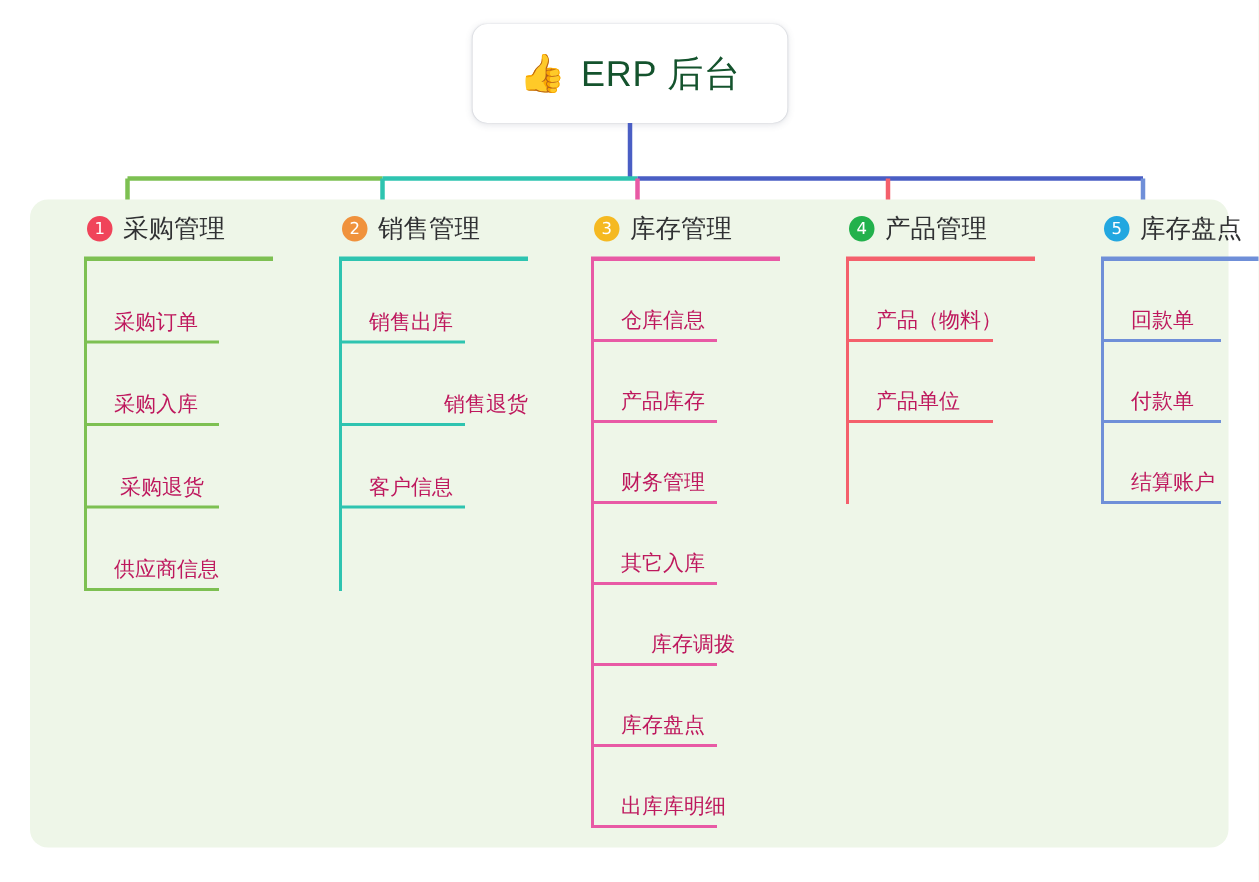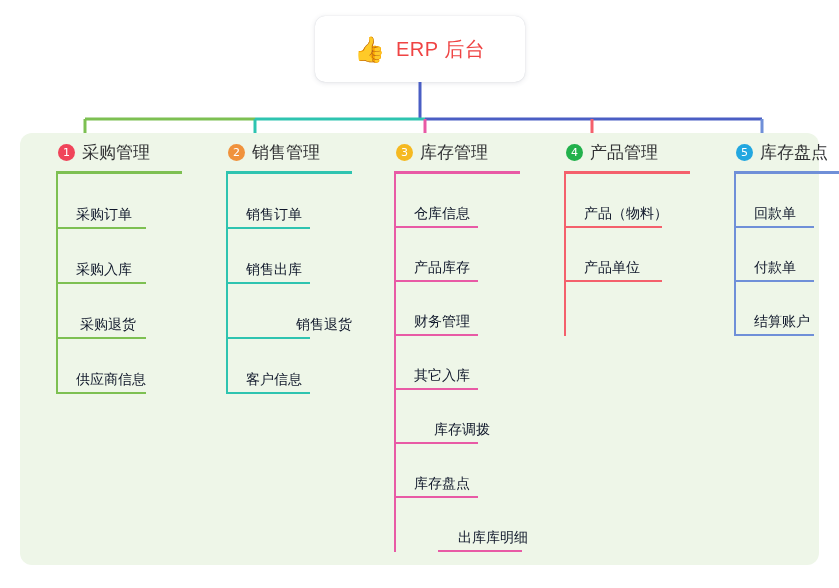--- a/index.html
+++ b/index.html
@@ -39,22 +39,22 @@
     display: flex;
     align-items: center;
     gap: 10px;
   }
   .root-emoji {
     font-size: 25px;
     line-height: 1;
     color: #f0b429;
   }
   .root-label {
-    font-size: 20px;
-    color: #ef4444;
+    font-size: 24px;
+    color: #14532d;
     letter-spacing: 0.5px;
     white-space: nowrap;
   }
 
   
   #connectors {
     position: absolute;
     left: 0;
     top: 0;
     width: 839px;
@@ -129,21 +129,21 @@
   .leaf {
     position: relative;
     box-sizing: border-box;
     display: flex;
     align-items: flex-end;
     padding-left: 20px;
     padding-bottom: 3px;
   }
   .leaf-label {
     font-size: 14px;
-    color: #0f172a;
+    color: #be185d;
     white-space: nowrap;
     padding-bottom: 2px;
   }
   .leaf-rule {
     position: absolute;
     left: 0;
     bottom: 0;
     height: 2px;
   }
 </style>
@@ -202,24 +202,20 @@
       </div>
       <div class="column" style="left: 190px;">
         <div class="col-header">
           <span class="badge" style="background: rgb(240, 146, 60);">2</span>
           <span class="col-title">销售管理</span>
         </div>
         <div class="col-rule" style="background: rgb(46, 196, 176);"></div>
         <div class="col-body">
           <div class="trunk" style="background: rgb(46, 196, 176); height: 220px;"></div>
           <div class="leaf" style="height: 55px;">
-            <span class="leaf-label">销售订单</span>
-            <div class="leaf-rule" style="background: rgb(46, 196, 176); width: 84px;"></div>
-          </div>
-          <div class="leaf" style="height: 55px;">
             <span class="leaf-label">销售出库</span>
             <div class="leaf-rule" style="background: rgb(46, 196, 176); width: 84px;"></div>
           </div>
           <div class="leaf" style="height: 55px; justify-content: flex-end;">
             <span class="leaf-label">销售退货</span>
             <div class="leaf-rule" style="background: rgb(46, 196, 176); width: 84px;"></div>
           </div>
           <div class="leaf" style="height: 55px;">
             <span class="leaf-label">客户信息</span>
             <div class="leaf-rule" style="background: rgb(46, 196, 176); width: 84px;"></div>
@@ -251,21 +247,21 @@
             <div class="leaf-rule" style="background: rgb(232, 90, 165); width: 84px;"></div>
           </div>
           <div class="leaf" style="height: 54px; padding-left: 40px;">
             <span class="leaf-label">库存调拨</span>
             <div class="leaf-rule" style="background: rgb(232, 90, 165); width: 84px;"></div>
           </div>
           <div class="leaf" style="height: 54px;">
             <span class="leaf-label">库存盘点</span>
             <div class="leaf-rule" style="background: rgb(232, 90, 165); width: 84px;"></div>
           </div>
-          <div class="leaf" style="height: 54px; margin-left: 44px;">
+          <div class="leaf" style="height: 54px;">
             <span class="leaf-label">出库库明细</span>
             <div class="leaf-rule" style="background: rgb(232, 90, 165); width: 84px;"></div>
           </div>
         </div>
       </div>
       <div class="column" style="left: 528px;">
         <div class="col-header">
           <span class="badge" style="background: rgb(34, 177, 76);">4</span>
           <span class="col-title">产品管理</span>
         </div>

